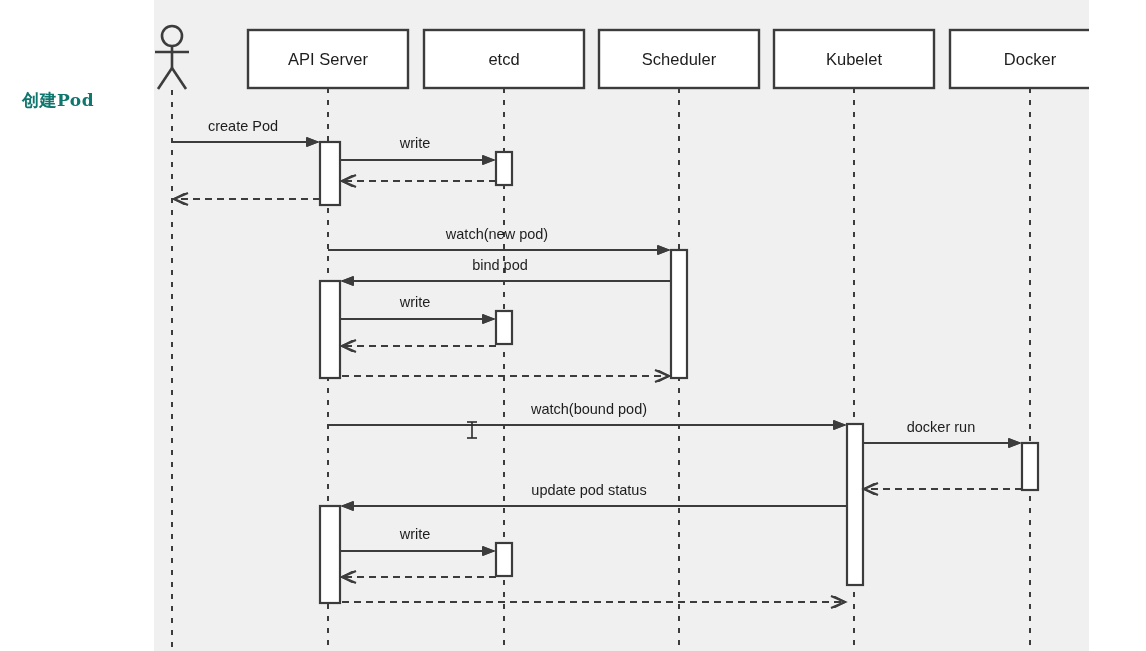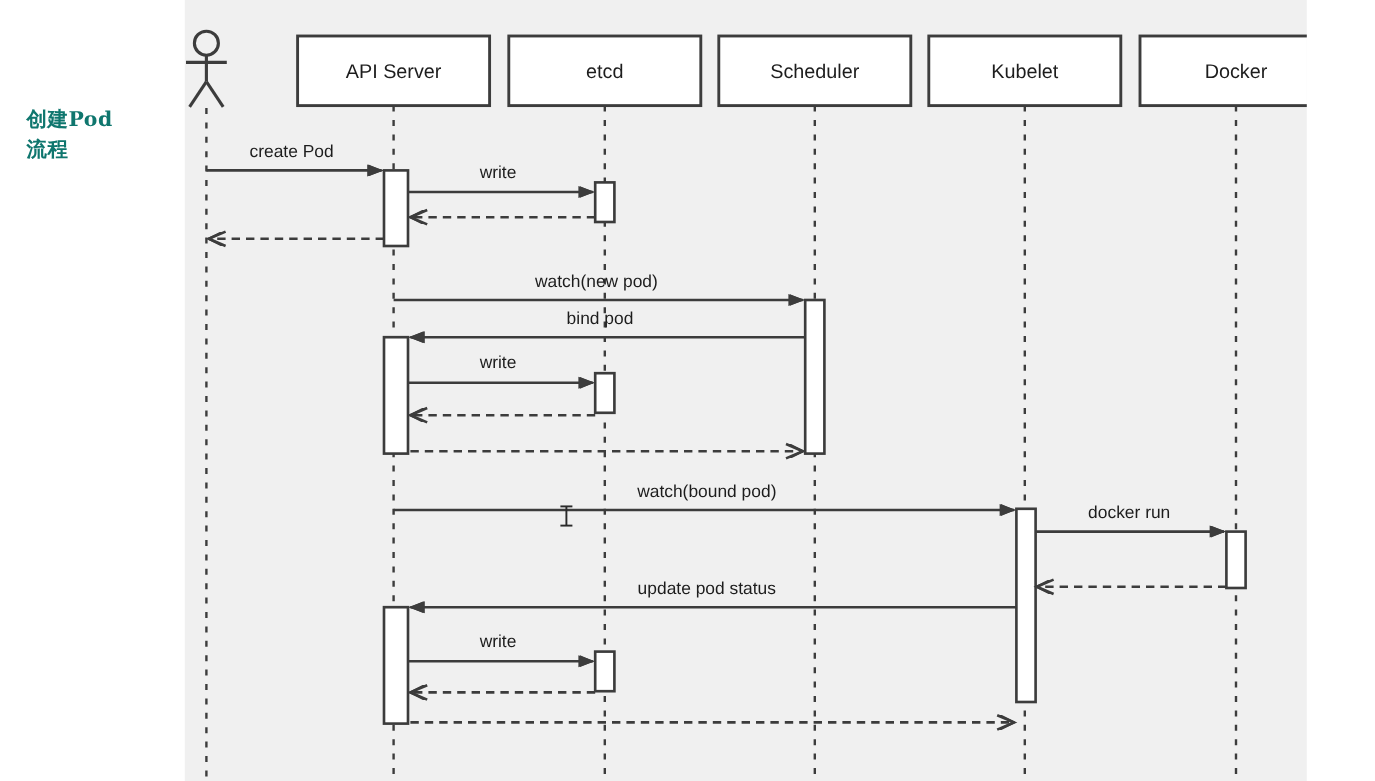--- a/index.html
+++ b/index.html
@@ -58,21 +58,20 @@
 </style>
 </head>
 <body>
 
 <div id="canvas-root">
 
   <div class="diagram-canvas"></div>
 
   <div class="annotation-title">
     <div>创建Pod</div>
-    <div>流程</div>
   </div>
 
   <svg class="seq" width="1146" height="651">
     <defs>
       <marker id="arrow-solid-r" markerWidth="12" markerHeight="10" refX="11" refY="5" orient="auto" markerUnits="userSpaceOnUse">
         <path d="M0,0 L12,5 L0,10 Z" fill="#3c3c3c"></path>
       </marker>
       <marker id="arrow-solid-l" markerWidth="12" markerHeight="10" refX="11" refY="5" orient="auto" markerUnits="userSpaceOnUse">
         <path d="M0,0 L12,5 L0,10 Z" fill="#3c3c3c"></path>
       </marker>

